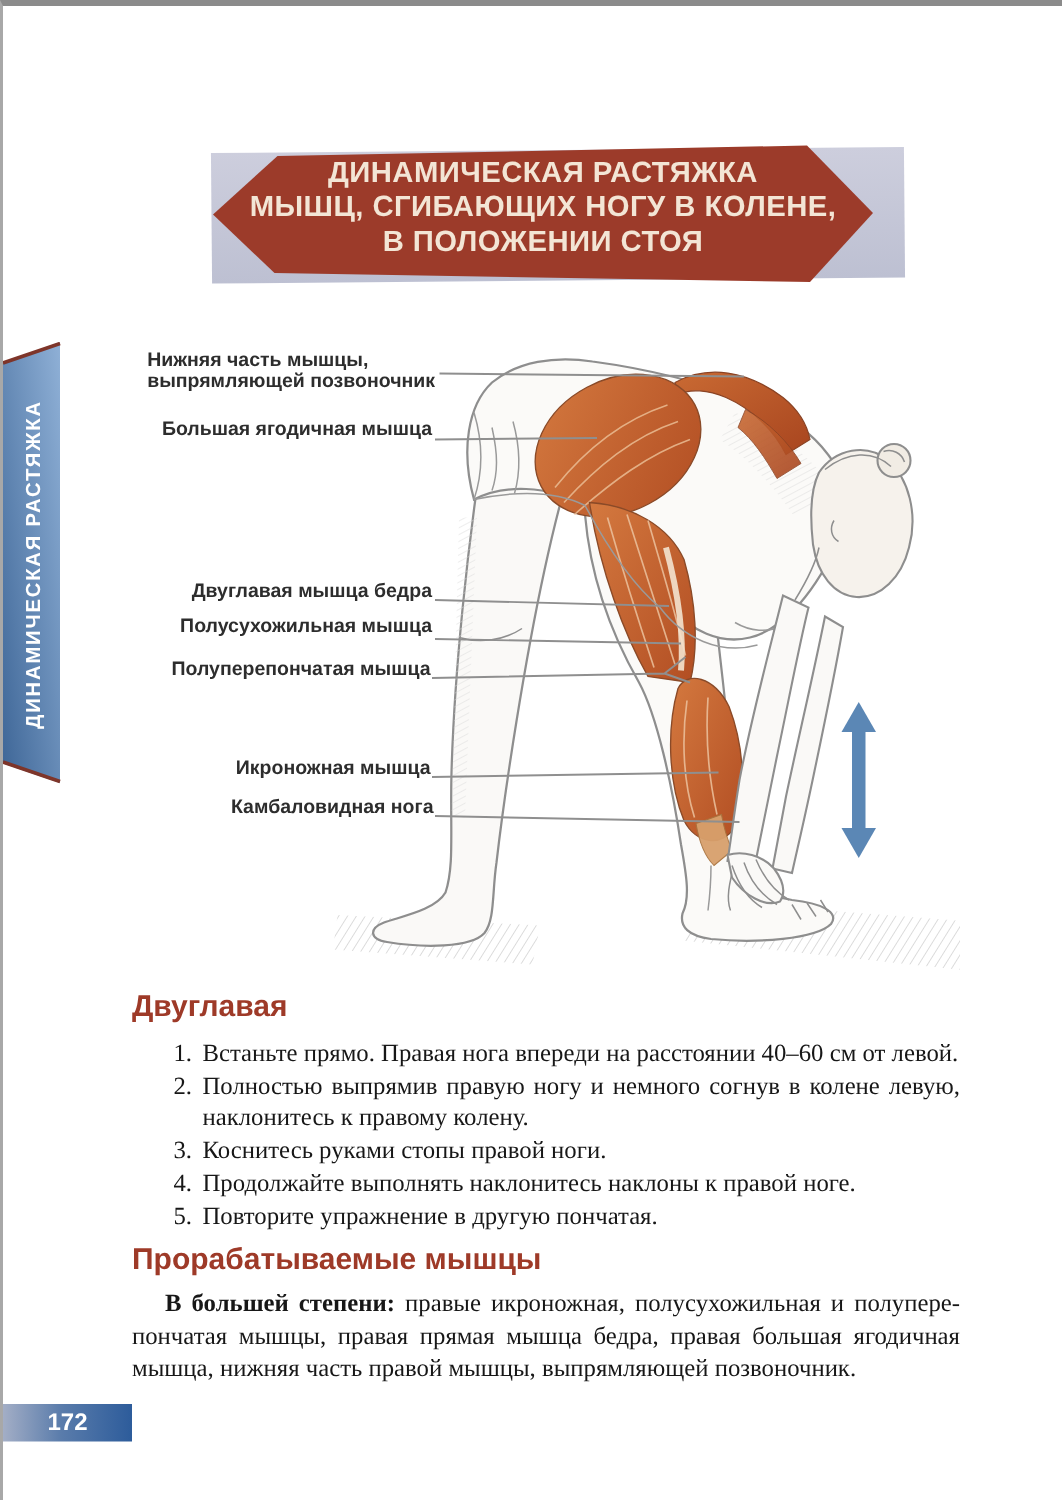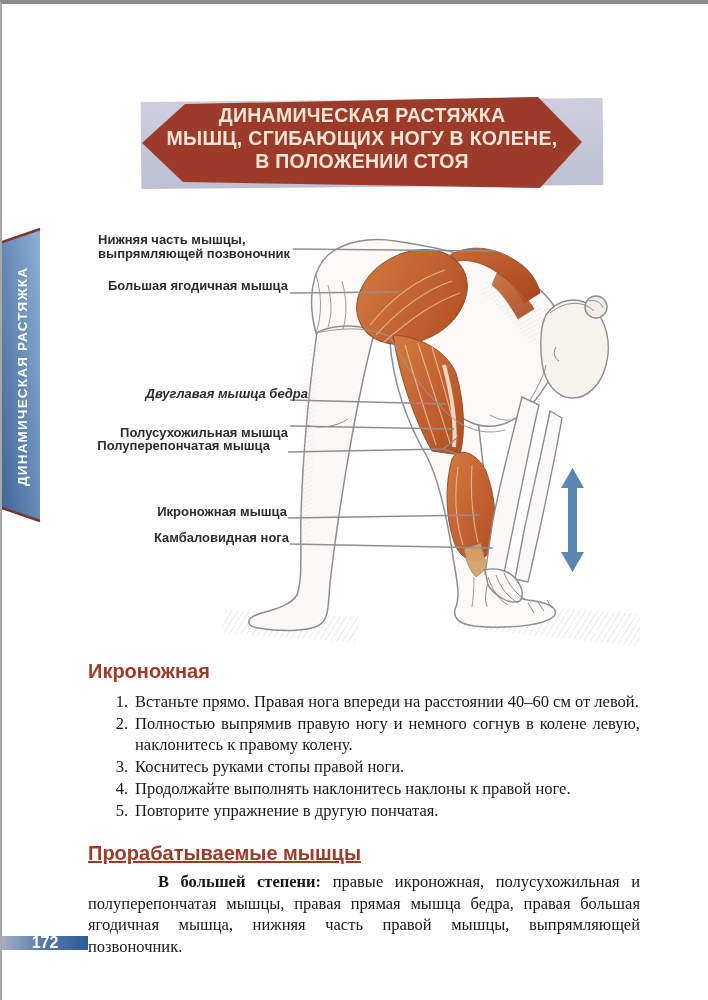--- a/index.html
+++ b/index.html
@@ -36,46 +36,46 @@
   }
 
   
   .figure-svg { position:absolute; left:60px; top:215px; }
   .fig-label {
     position:absolute; font-size:13px; font-weight:600;
     color:#2d2d2d; line-height:14px; white-space:pre-line;
   }
   .lbl1 { right:418px; top:233px; }
   .lbl2 { right:420px; top:279px; }
-  .lbl3 { right:400px; top:387px;font-style:italic; }
-  .lbl4 { right:420px; top:426px; }
-  .lbl5 { right:438px; top:439px; }
+  .lbl3 { right:420px; top:387px; }
+  .lbl4 { right:420px; top:410px; }
+  .lbl5 { right:421px; top:439px; }
   .lbl6 { right:421px; top:505px; }
   .lbl7 { right:419px; top:531px; }
 
   
   .content {
     position:absolute; left:88px; top:660px; width:552px;
     font-family:"Liberation Serif", serif; font-size:16.5px; color:#171717;
   }
   .section-heading {
     font-family:"Liberation Sans", sans-serif; font-weight:bold;
     font-size:20px; color:#9e3a28; margin:0 0 8px 0;
   }
-  .section-heading.second { margin-top:21px; margin-bottom:6px;text-decoration:underline; }
+  .section-heading.second { margin-top:8px; margin-bottom:6px; }
   .steps { margin-left:16px; }
   .step { display:flex; gap:7px; line-height:21px; margin-bottom:1px; }
   .step-num { min-width:24px; text-align:right; flex:none; }
   .step-text { flex:1; text-align:justify; }
   .muscles-par { margin:0; text-align:justify; text-indent:22px; line-height:21.5px; }
-  .muscles-par .lead { font-weight:bold;margin-left:48px; }
+  .muscles-par .lead { font-weight:bold; }
 
   
   .page-bar {
-    position:absolute; left:2px; top:936px; width:86px; height:14px;
+    position:absolute; left:2px; top:936px; width:86px; height:25px;
     background:linear-gradient(90deg,#a3aec6 0%,#5a7cab 45%,#2d5c9b 100%);
     display:flex; align-items:center; justify-content:center;
     color:#ffffff; font-weight:bold; font-size:16px;
   }
 </style>
 </head>
 <body>
 
 <div class="page-frame"></div>
 
@@ -234,21 +234,21 @@
 <div class="fig-label lbl1">Нижняя часть мышцы,
 выпрямляющей позвоночник</div>
 <div class="fig-label lbl2">Большая ягодичная мышца</div>
 <div class="fig-label lbl3">Двуглавая мышца бедра</div>
 <div class="fig-label lbl4">Полусухожильная мышца</div>
 <div class="fig-label lbl5">Полуперепончатая мышца</div>
 <div class="fig-label lbl6">Икроножная мышца</div>
 <div class="fig-label lbl7">Камбаловидная нога</div>
 
 <div class="content">
-  <h2 class="section-heading">Икроножная</h2>
+  <h2 class="section-heading">Двуглавая</h2>
   <div class="steps">
     <div class="step">
       <span class="step-num">1.</span>
       <span class="step-text">Встаньте прямо. Правая нога впереди на расстоянии 40–60 см от левой.</span>
     </div>
     <div class="step">
       <span class="step-num">2.</span>
       <span class="step-text">Полностью выпрямив правую ногу и немного согнув в колене левую, наклонитесь к правому колену.</span>
     </div>
     <div class="step">

